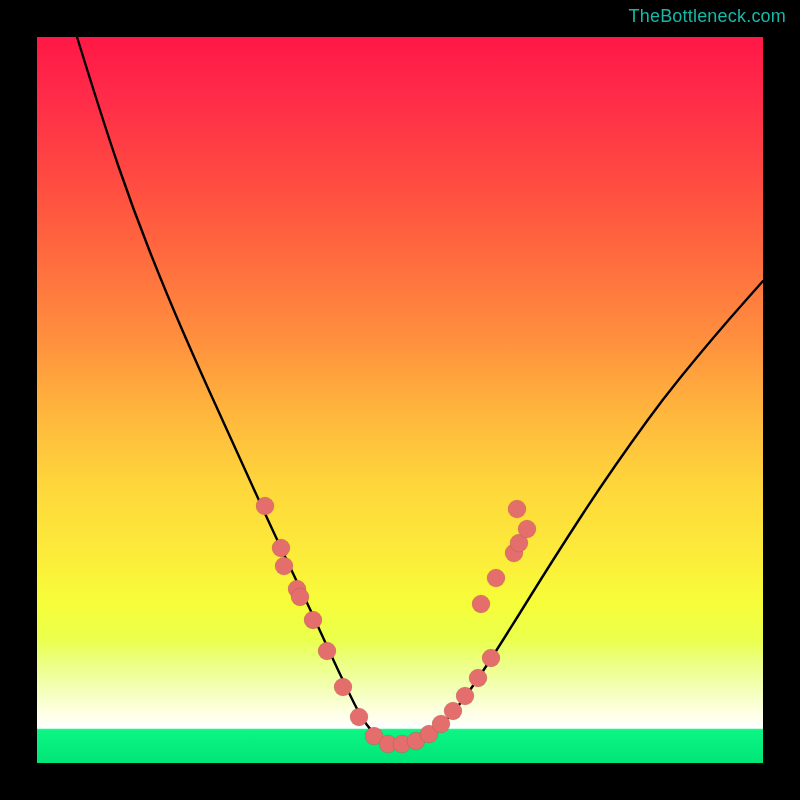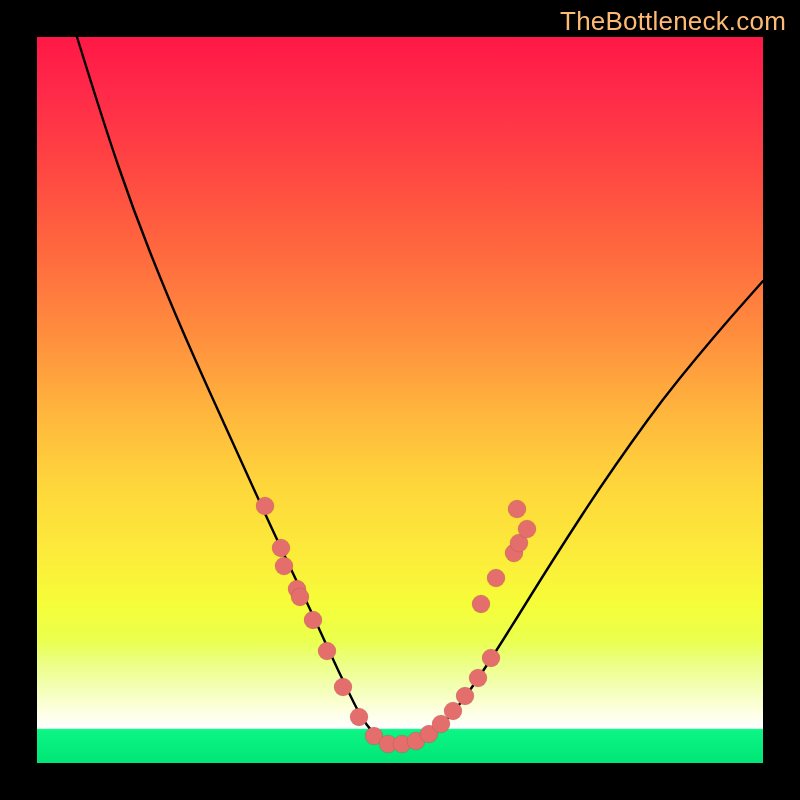--- a/index.html
+++ b/index.html
@@ -40,22 +40,22 @@
       #feffe3 93%,
       #ffffff 95.2%,
       #0cf585 95.4%,
       #00e676 100%
     );
   }
   .watermark {
     position: absolute;
     top: 6px;
     right: 14px;
-    color: #fdba74;
-    font-size: 26px;
+    color: #14b8a6;
+    font-size: 18px;
     font-weight: 500;
     letter-spacing: 0.2px;
     user-select: none;
   }
   svg.curve {
     position: absolute;
     left: 0;
     top: 0;
     width: 726px;
     height: 726px;

